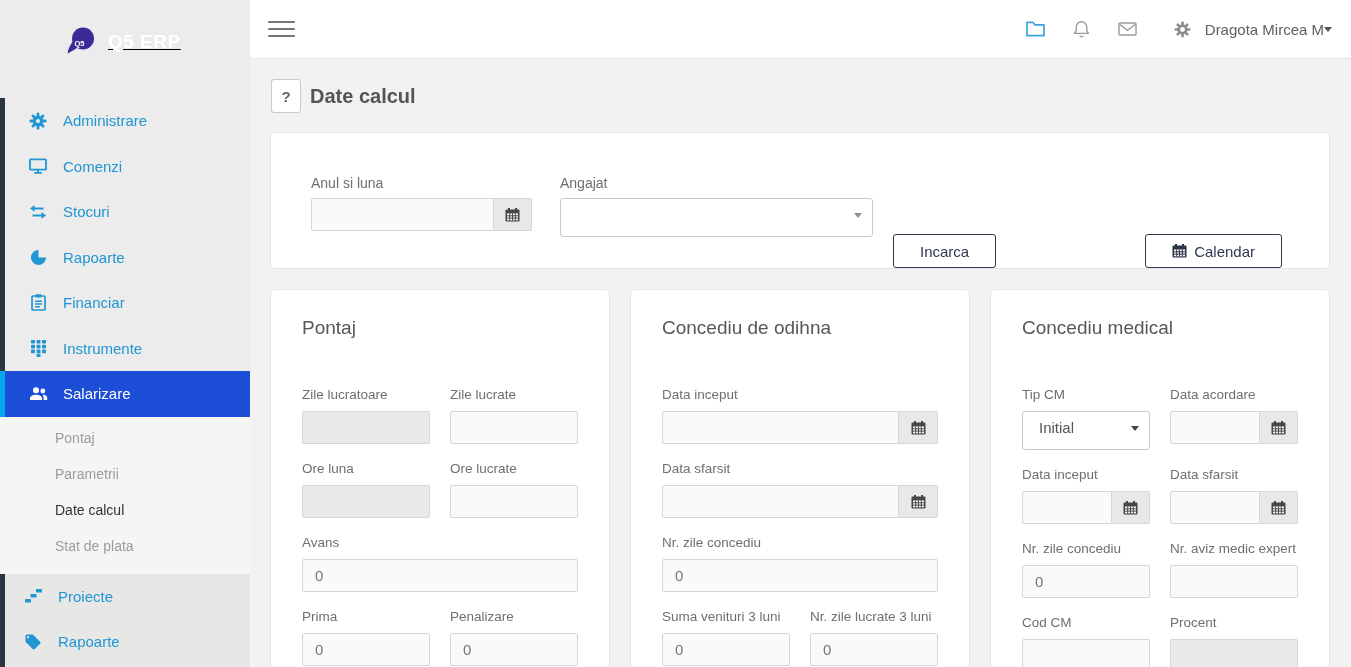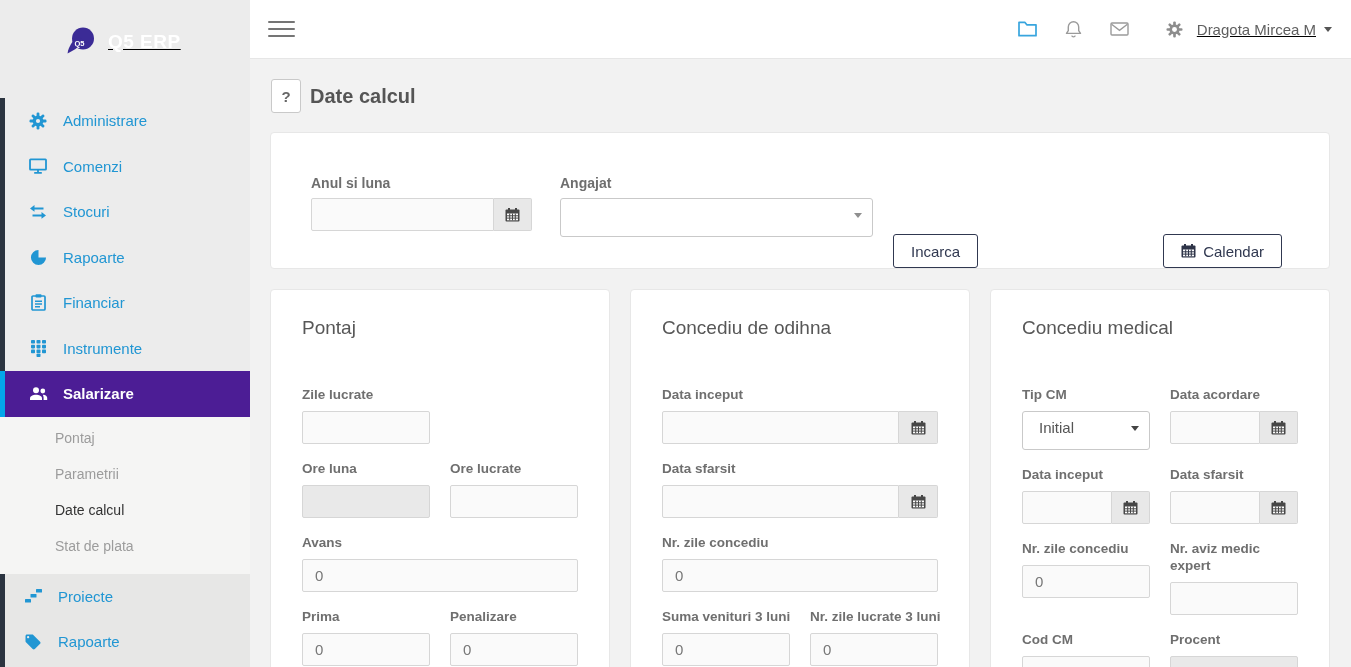--- a/index.html
+++ b/index.html
@@ -7,71 +7,71 @@
   *{box-sizing:border-box;}
 
   
   .sidebar{position:fixed;left:0;top:0;width:250px;height:667px;background:#ececec;
     display:flex;flex-direction:column;z-index:5;}
   .logo-row{height:98px;display:flex;align-items:center;padding:0 0 14px 64px;text-decoration:underline;}
   .logo-text{color:#fff;font-size:19px;font-weight:bold;letter-spacing:.5px;margin-left:8px;}
   .mitem{height:45.5px;display:flex;align-items:center;padding-left:23px;gap:15px;
     border-left:5px solid #2b3440;color:#2196d3;font-size:15px;cursor:pointer;background:#ececec;}
   .mitem .mico{width:20px;display:flex;justify-content:center;}
-  .mitem.selected{border-left-color:#04a7ea;background:#4c1d95;color:#fff;font-weight:bold;}
+  .mitem.selected{border-left-color:#04a7ea;background:#1d4ed8;color:#fff;}
   .submenu{background:#f5f5f4;padding:3px 0 10px 0;}
   .smitem{height:36px;display:flex;align-items:center;padding-left:55px;
     color:#9c9c9c;font-size:14px;cursor:pointer;}
   .smitem.active{color:#333;}
   .lower{flex:1;background:#e7e7e6;border-left:5px solid #2b3440;}
   .lower .mitem{border-left:none;background:transparent;padding-left:18px;text-align:right;}
 
   
   .main{margin-left:250px;}
   .topbar{height:59px;background:#fff;border-bottom:1px solid #e6e6e6;
     display:flex;align-items:center;padding:0 19px 0 18px;}
   .burger{width:27px;cursor:pointer;}
   .burger div{height:2px;background:#757575;border-radius:1px;margin:5px 0;}
   .tb-spacer{flex:1;}
   .tb-ic{display:flex;align-items:center;cursor:pointer;}
-  .user{display:flex;align-items:center;gap:8px;cursor:pointer;margin-left:14px;text-decoration:underline;}
+  .user{display:flex;align-items:center;gap:0;cursor:pointer;margin-left:14px;}
   .user-name{color:#5f5f5f;font-size:15px;}
   .caret{width:0;height:0;border-left:4px solid transparent;border-right:4px solid transparent;
     border-top:5px solid #555;}
 
   
   .content{padding:20px 21px 0 20px;}
   .page-head{display:flex;align-items:center;margin:0 0 19px 1px;}
   .help-btn{width:30px;height:34px;background:#fff;border:1px solid #c9c9c9;border-radius:3px;
     display:flex;align-items:center;justify-content:center;font-size:15px;font-weight:bold;
     color:#666;cursor:pointer;}
   .page-title{margin-left:9px;font-size:20px;font-weight:bold;color:#555;}
 
   .filter-card{background:#fff;border:1px solid #e7e7e7;border-radius:4px;height:137px;
     padding:43px 40px 0 40px;display:flex;align-items:flex-start;margin-bottom:20px;}
   .fgroup{display:flex;flex-direction:column;}
-  .flabel{font-size:14px;font-weight:bold;color:#6e6e6e;line-height:15px;margin-bottom:7px;
+  .flabel{font-size:14px;font-weight:normal;color:#6e6e6e;line-height:15px;margin-bottom:7px;
     white-space:nowrap;}
   .flabel.wrap{white-space:normal;}
   .dgroup{display:flex;}
   .inp{height:33px;border:1px solid #d6d6d6;border-radius:2px;background:#fafafa;
     padding:0 12px;font-size:15px;color:#777;line-height:31px;width:100%;
     font-family:"Liberation Sans",sans-serif;outline:none;}
   .inp.dis{background:#e9e9e9;}
   .dgroup .inp{border-radius:2px 0 0 2px;flex:1;min-width:0;}
   .addon{width:38px;height:33px;background:#e8e8e8;border:1px solid #d6d6d6;border-left:none;
     border-radius:0 2px 2px 0;display:flex;align-items:center;justify-content:center;cursor:pointer;
     flex:none;}
   .sel{position:relative;height:39px;background:#fff;border:1px solid #c9c9c9;border-radius:3px;
     line-height:31px;padding:0 26px 0 12px;font-size:15px;color:#555;cursor:pointer;}
   .sel .scaret{position:absolute;right:10px;top:14px;width:0;height:0;
     border-left:4px solid transparent;border-right:4px solid transparent;border-top:5px solid #8f8f8f;}
   .sel.dark .scaret{border-top-color:#444;}
   .btn-outline{height:34px;background:#fff;border:1.5px solid #303850;border-radius:3px;
-    color:#303850;font-size:15px;padding:0 17px;display:inline-flex;align-items:center;gap:7px;
+    color:#303850;font-size:15px;padding:0 26px;display:inline-flex;align-items:center;gap:7px;
     cursor:pointer;align-self:flex-end;font-family:"Liberation Sans",sans-serif;}
 
   .cards{display:flex;gap:20px;align-items:flex-start;}
   .card{width:340px;background:#fff;border:1px solid #e7e7e7;border-radius:4px;
     padding:27px 31px 24px 31px;}
   .card-title{font-size:19px;color:#575757;font-weight:400;margin:0 0 47px 0;}
   .frow{display:flex;gap:20px;margin-bottom:16px;}
   .fcol{width:128px;flex:none;display:flex;flex-direction:column;}
   .ffull{flex:1;display:flex;flex-direction:column;}
   .card .flabel{font-size:13.5px;line-height:17px;margin-bottom:8px;color:#6f6f6f;}
@@ -304,20 +304,24 @@
         <span>Calendar</span>
       </button>
     </div>
 
     <div class="cards">
 
       <div class="card">
         <h2 class="card-title">Pontaj</h2>
         <div class="frow">
           <div class="fcol">
+            <span class="flabel">Zile lucratoare</span>
+            <input class="inp dis" disabled="" style="">
+          </div>
+          <div class="fcol">
             <span class="flabel">Zile lucrate</span>
             <input class="inp" style="">
           </div>
         </div>
         <div class="frow">
           <div class="fcol">
             <span class="flabel">Ore luna</span>
             <input class="inp dis" disabled="" style="">
           </div>
           <div class="fcol">

